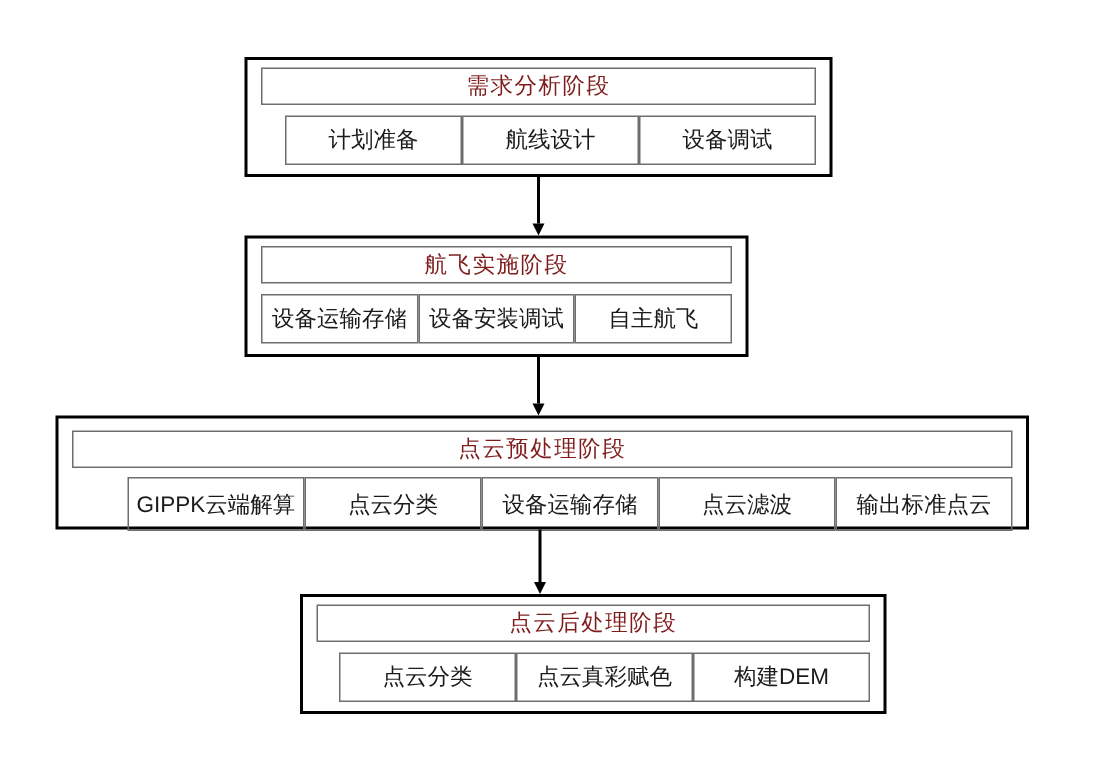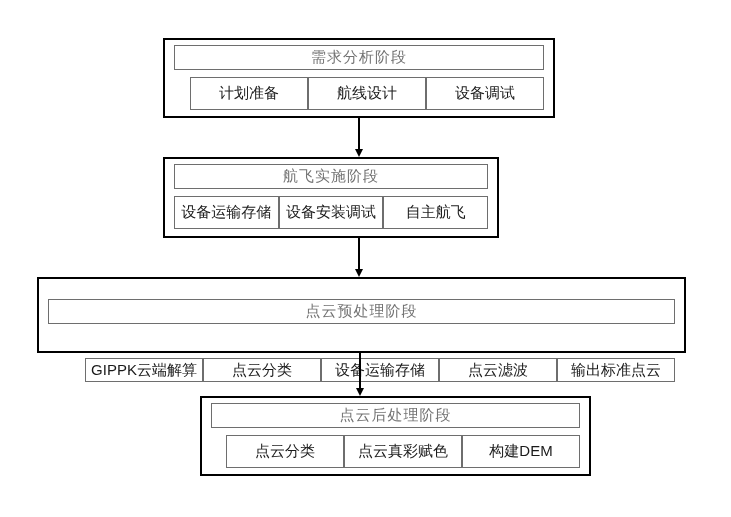--- a/index.html
+++ b/index.html
@@ -23,21 +23,21 @@
     padding: 5px 9px 0 9px;
   }
   .stage-title {
     box-sizing: border-box;
     height: 25px;
     border: 1px solid #6e6e6e;
     display: flex;
     align-items: center;
     justify-content: center;
     font-size: 15px;
-    color: #737373;
+    color: #7f1d1d;
     letter-spacing: 1px;
     white-space: nowrap;
   }
   .steps {
     margin-top: 7px;
     display: flex;
     justify-content: flex-end;
   }
   .step {
     box-sizing: border-box;
@@ -45,22 +45,21 @@
     height: 33px;
     border: 1px solid #6e6e6e;
     display: flex;
     align-items: center;
     justify-content: center;
     font-size: 15px;
     color: #1a1a1a;
     white-space: nowrap;
   }
   .stage-preprocess .step {
-    height: 24px;
-    margin-top: 28px;
+    height: 36px;
   }
   .arrow {
     position: absolute;
     transform: translateX(-50%);
     display: flex;
     flex-direction: column;
     align-items: center;
   }
   .arrow .shaft {
     width: 1.5px;
@@ -101,21 +100,21 @@
       <div class="step">设备安装调试</div>
       <div class="step">自主航飞</div>
     </div>
   </section>
 
   <div class="arrow" style="left:359px; top:238px; height:39px;">
     <div class="shaft"></div>
     <div class="head"></div>
   </div>
 
-  <section class="stage stage-preprocess" style="left:37px; top:277px; width:649px; height:76px; padding-top:20px;">
+  <section class="stage stage-preprocess" style="left:37px; top:277px; width:649px; height:76px; padding-top:8px;">
     <div class="stage-title">点云预处理阶段</div>
     <div class="steps" style="margin-top:6px;">
       <div class="step">GIPPK云端解算</div>
       <div class="step">点云分类</div>
       <div class="step">设备运输存储</div>
       <div class="step">点云滤波</div>
       <div class="step">输出标准点云</div>
     </div>
   </section>
 

